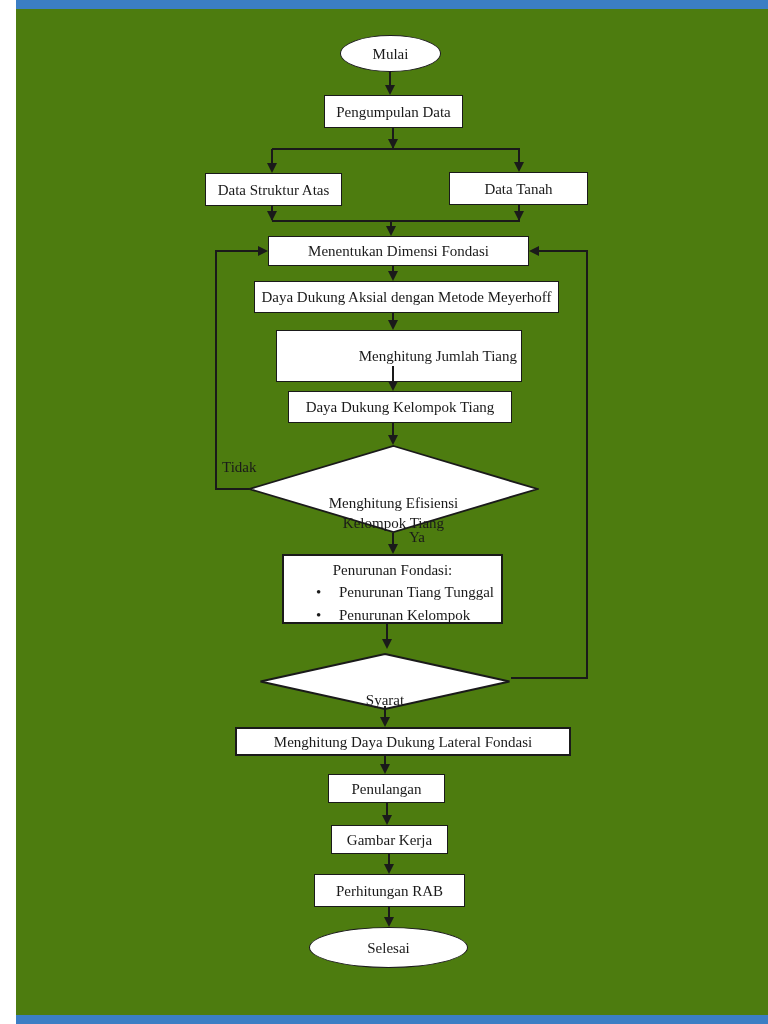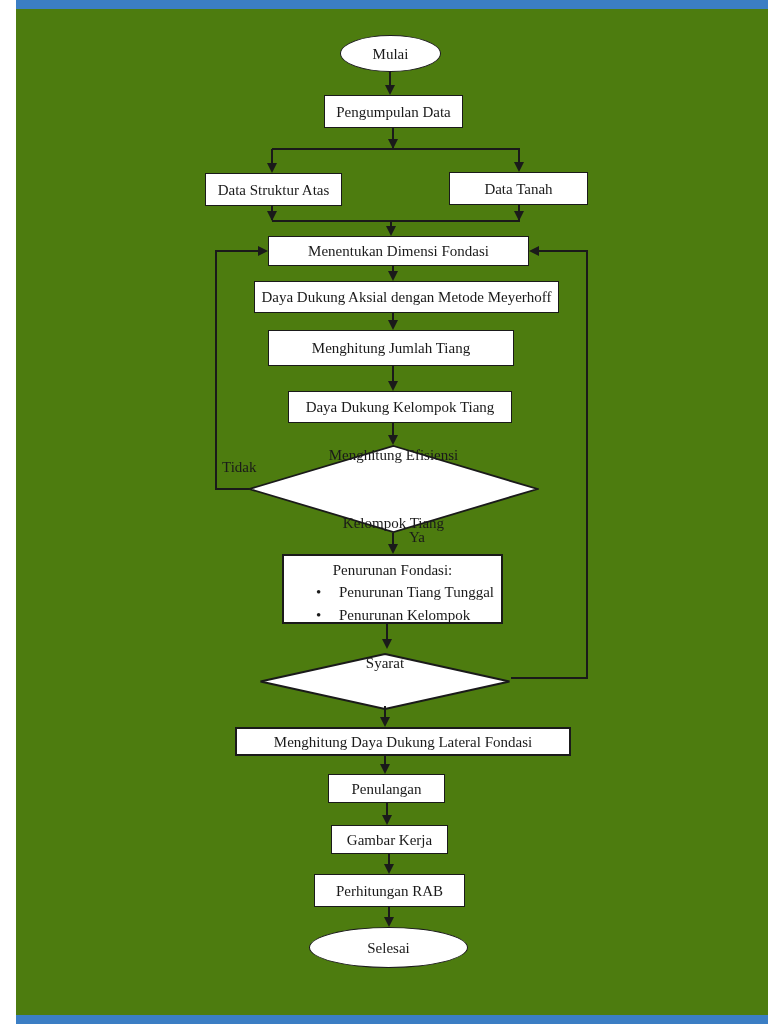--- a/index.html
+++ b/index.html
@@ -13,21 +13,21 @@
         font-size:15px;line-height:18px;padding:2px 4px;}
   .term{border-radius:50%;}
   .lineH,.lineV{position:absolute;background:#1a1a1a;}
   .arrD{position:absolute;width:0;height:0;border-left:5px solid transparent;border-right:5px solid transparent;border-top:10px solid #1a1a1a;}
   .arrR{position:absolute;width:0;height:0;border-top:5px solid transparent;border-bottom:5px solid transparent;border-left:10px solid #1a1a1a;}
   .arrL{position:absolute;width:0;height:0;border-top:5px solid transparent;border-bottom:5px solid transparent;border-right:10px solid #1a1a1a;}
   .elabel{position:absolute;font-size:15px;}
   .dwrap{position:absolute;}
   .dwrap svg{display:block;}
   .dtext{position:absolute;left:0;top:0;width:100%;height:100%;display:flex;flex-direction:column;
-          align-items:center;justify-content:space-between;text-align:center;font-size:15px;line-height:20px;}
+          align-items:center;justify-content:flex-end;text-align:center;font-size:15px;line-height:20px;}
   .settle{flex-direction:column;justify-content:flex-start;padding:4px 0 0 0;border-width:2px;}
   .settle .stitle{width:100%;text-align:center;line-height:21px;}
   .settle .srow{width:100%;text-align:left;padding-left:32px;box-sizing:border-box;line-height:23px;}
   .settle .srow::before{content:"\2022";display:inline-block;width:23px;font-size:15px;}
 </style>
 </head>
 <body>
 
 <div class="page">
 
@@ -51,21 +51,21 @@
   </div>
 
   <div class="node" style="left:252px;top:236px;width:261px;height:30px;">
     <span>Menentukan Dimensi Fondasi</span>
   </div>
 
   <div class="node" style="left:238px;top:281px;width:305px;height:32px;">
     <span>Daya Dukung Aksial dengan Metode Meyerhoff</span>
   </div>
 
-  <div class="node" style="left:252px;top:330px;width:246px;height:36px;">
+  <div class="node" style="left:260px;top:330px;width:246px;height:52px;justify-content:flex-end;">
     <span>Menghitung Jumlah Tiang</span>
   </div>
 
   <div class="node" style="left:272px;top:391px;width:224px;height:32px;">
     <span>Daya Dukung Kelompok Tiang</span>
   </div>
 
   <div class="dwrap" style="left:232px;top:445px;width:291px;height:88px;">
     <svg width="291" height="88" viewBox="0 0 291 88">
       <polygon points="145.5,1 289.5,44 145.5,87 1.5,44" fill="#ffffff" stroke="#1a1a1a" stroke-width="1.8"></polygon>

